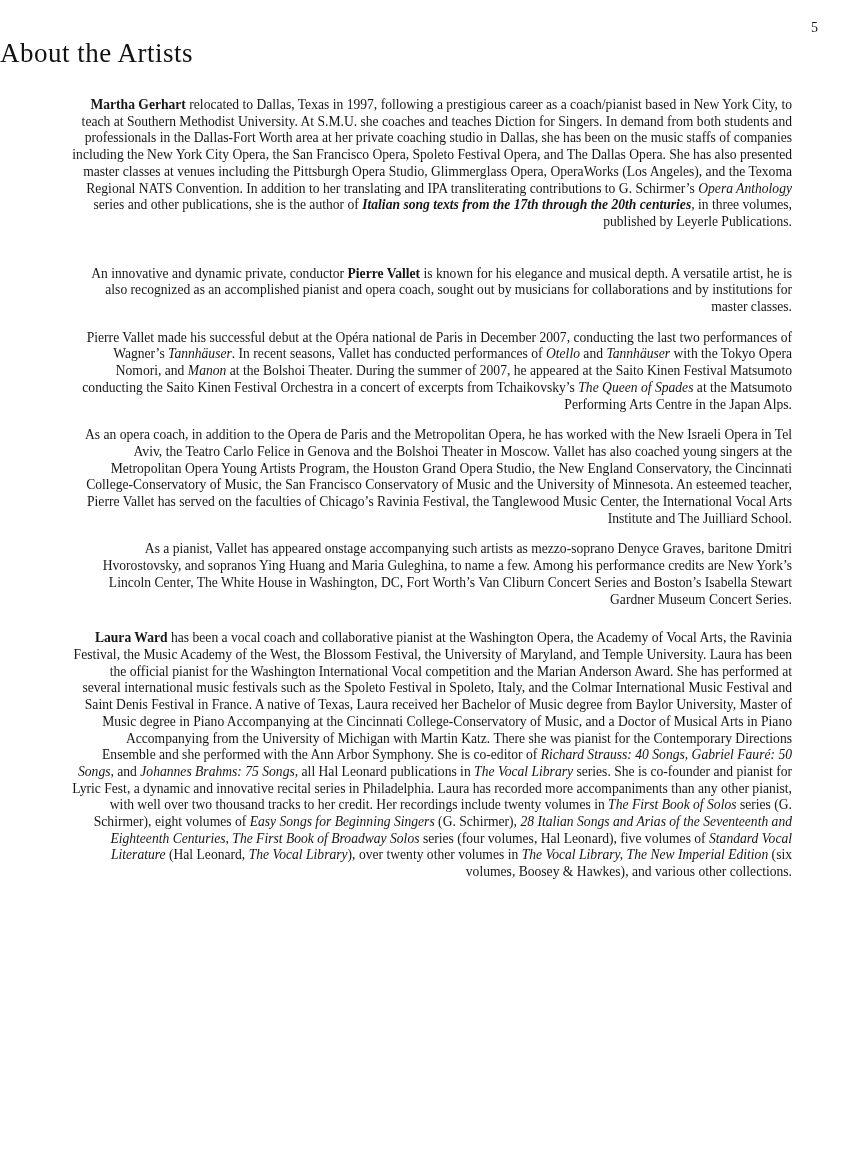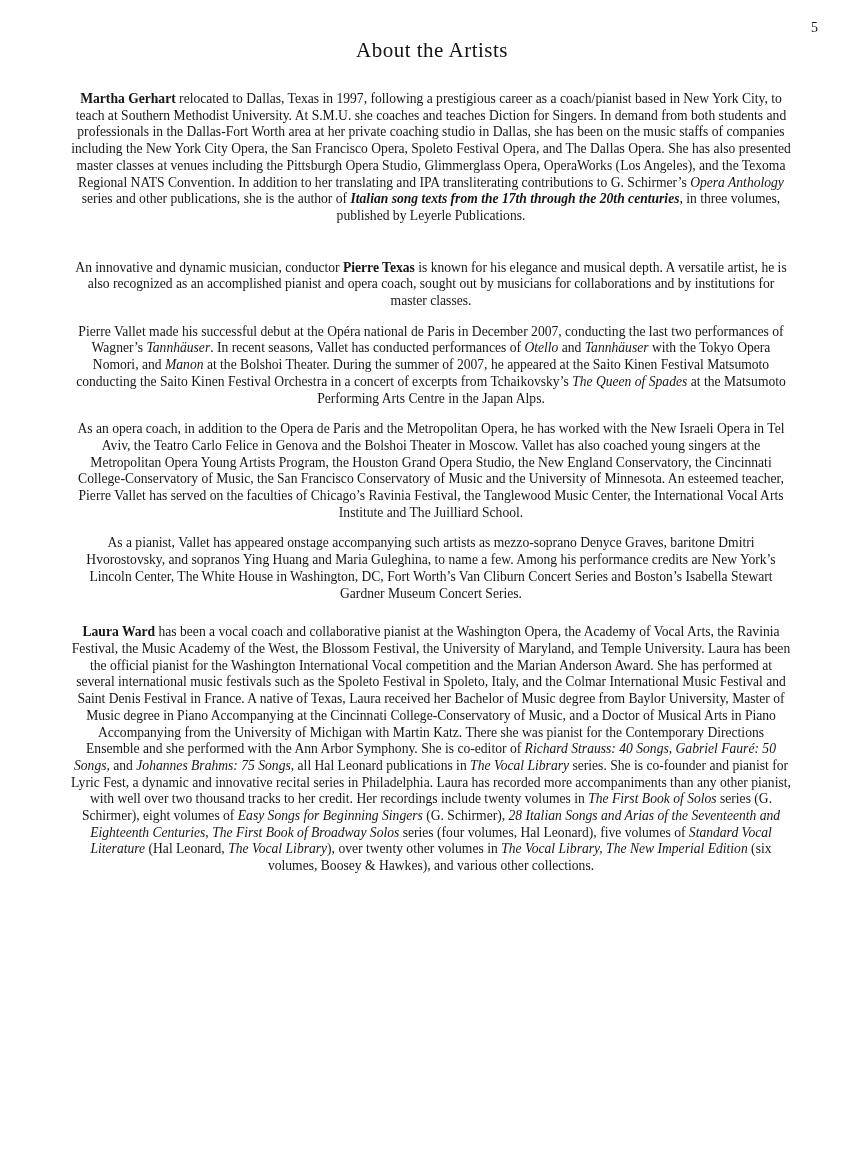--- a/index.html
+++ b/index.html
@@ -19,53 +19,52 @@
   }
   .page-number {
     position: absolute;
     top: 20px;
     right: 46px;
     font-size: 14px;
     color: #161616;
   }
   .title {
     margin: 38px 0 0 0;
-    text-align: center;
-    font-size: 21px;
+    font-size: 27px;
     font-weight: 400;
     letter-spacing: 0.5px;
     color: #121212;
   }
   .content {
     padding: 28px 72px 0 70px;
   }
   .para {
     margin: 0 0 14px 0;
     font-size: 13.6px;
     line-height: 16.7px;
-    text-align: center;
+    text-align: right;
     color: #161616;
   }
   .space-before-lg { margin-top: 35px; }
   .space-before-md { margin-top: 22px; }
   .bold { font-weight: bold; }
   .italic { font-style: italic; }
 </style>
 </head>
 <body>
 
 <div class="page">
   <div class="page-number">5</div>
 
   <h1 class="title">About the Artists</h1>
 
   <main class="content">
     <p class="para"><span class="bold">Martha Gerhart</span><span> relocated to Dallas, Texas in 1997, following a prestigious career as a coach/pianist based in New York City, to teach at Southern Methodist University. At S.M.U. she coaches and teaches Diction for Singers. In demand from both students and professionals in the Dallas-Fort Worth area at her private coaching studio in Dallas, she has been on the music staffs of companies including the New York City Opera, the San Francisco Opera, Spoleto Festival Opera, and The Dallas Opera. She has also presented master classes at venues including the Pittsburgh Opera Studio, Glimmerglass Opera, OperaWorks (Los Angeles), and the Texoma Regional NATS Convention. In addition to her translating and IPA transliterating contributions to G. Schirmer’s </span><span class="italic">Opera Anthology</span><span> series and other publications, she is the author of </span><span class="bold italic">Italian song texts from the 17th through the 20th centuries</span><span>, in three volumes, published by Leyerle Publications.</span></p>
 
-    <p class="para space-before-lg"><span>An innovative and dynamic musician, conductor </span><span class="bold">Pierre Texas</span><span> is known for his elegance and musical depth. A versatile artist, he is also recognized as an accomplished pianist and opera coach, sought out by musicians for collaborations and by institutions for master classes.</span></p>
+    <p class="para space-before-lg"><span>An innovative and dynamic private, conductor </span><span class="bold">Pierre Vallet</span><span> is known for his elegance and musical depth. A versatile artist, he is also recognized as an accomplished pianist and opera coach, sought out by musicians for collaborations and by institutions for master classes.</span></p>
 
     <p class="para"><span>Pierre Vallet made his successful debut at the Opéra national de Paris in December 2007, conducting the last two performances of Wagner’s </span><span class="italic">Tannhäuser</span><span>. In recent seasons, Vallet has conducted performances of </span><span class="italic">Otello</span><span> and </span><span class="italic">Tannhäuser</span><span> with the Tokyo Opera Nomori, and </span><span class="italic">Manon</span><span> at the Bolshoi Theater. During the summer of 2007, he appeared at the Saito Kinen Festival Matsumoto conducting the Saito Kinen Festival Orchestra in a concert of excerpts from Tchaikovsky’s </span><span class="italic">The Queen of Spades</span><span> at the Matsumoto Performing Arts Centre in the Japan Alps.</span></p>
 
     <p class="para"><span>As an opera coach, in addition to the Opera de Paris and the Metropolitan Opera, he has worked with the New Israeli Opera in Tel Aviv, the Teatro Carlo Felice in Genova and the Bolshoi Theater in Moscow. Vallet has also coached young singers at the Metropolitan Opera Young Artists Program, the Houston Grand Opera Studio, the New England Conservatory, the Cincinnati College-Conservatory of Music, the San Francisco Conservatory of Music and the University of Minnesota. An esteemed teacher, Pierre Vallet has served on the faculties of Chicago’s Ravinia Festival, the Tanglewood Music Center, the International Vocal Arts Institute and The Juilliard School.</span></p>
 
     <p class="para"><span>As a pianist, Vallet has appeared onstage accompanying such artists as mezzo-soprano Denyce Graves, baritone Dmitri Hvorostovsky, and sopranos Ying Huang and Maria Guleghina, to name a few. Among his performance credits are New York’s Lincoln Center, The White House in Washington, DC, Fort Worth’s Van Cliburn Concert Series and Boston’s Isabella Stewart Gardner Museum Concert Series.</span></p>
 
     <p class="para space-before-md"><span class="bold">Laura Ward</span><span> has been a vocal coach and collaborative pianist at the Washington Opera, the Academy of Vocal Arts, the Ravinia Festival, the Music Academy of the West, the Blossom Festival, the University of Maryland, and Temple University. Laura has been the official pianist for the Washington International Vocal competition and the Marian Anderson Award. She has performed at several international music festivals such as the Spoleto Festival in Spoleto, Italy, and the Colmar International Music Festival and Saint Denis Festival in France. A native of Texas, Laura received her Bachelor of Music degree from Baylor University, Master of Music degree in Piano Accompanying at the Cincinnati College-Conservatory of Music, and a Doctor of Musical Arts in Piano Accompanying from the University of Michigan with Martin Katz. There she was pianist for the Contemporary Directions Ensemble and she performed with the Ann Arbor Symphony. She is co-editor of </span><span class="italic">Richard Strauss: 40 Songs, Gabriel Fauré: 50 Songs,</span><span> and </span><span class="italic">Johannes Brahms: 75 Songs,</span><span> all Hal Leonard publications in </span><span class="italic">The Vocal Library</span><span> series. She is co-founder and pianist for Lyric Fest, a dynamic and innovative recital series in Philadelphia. Laura has recorded more accompaniments than any other pianist, with well over two thousand tracks to her credit. Her recordings include twenty volumes in </span><span class="italic">The First Book of Solos</span><span> series (G. Schirmer), eight volumes of </span><span class="italic">Easy Songs for Beginning Singers</span><span> (G. Schirmer), </span><span class="italic">28 Italian Songs and Arias of the Seventeenth and Eighteenth Centuries</span><span>, </span><span class="italic">The First Book of Broadway Solos</span><span> series (four volumes, Hal Leonard), five volumes of </span><span class="italic">Standard Vocal Literature</span><span> (Hal Leonard, </span><span class="italic">The Vocal Library</span><span>), over twenty other volumes in </span><span class="italic">The Vocal Library, The New Imperial Edition</span><span> (six volumes, Boosey &amp; Hawkes), and various other collections.</span></p>
   </main>
 </div>

